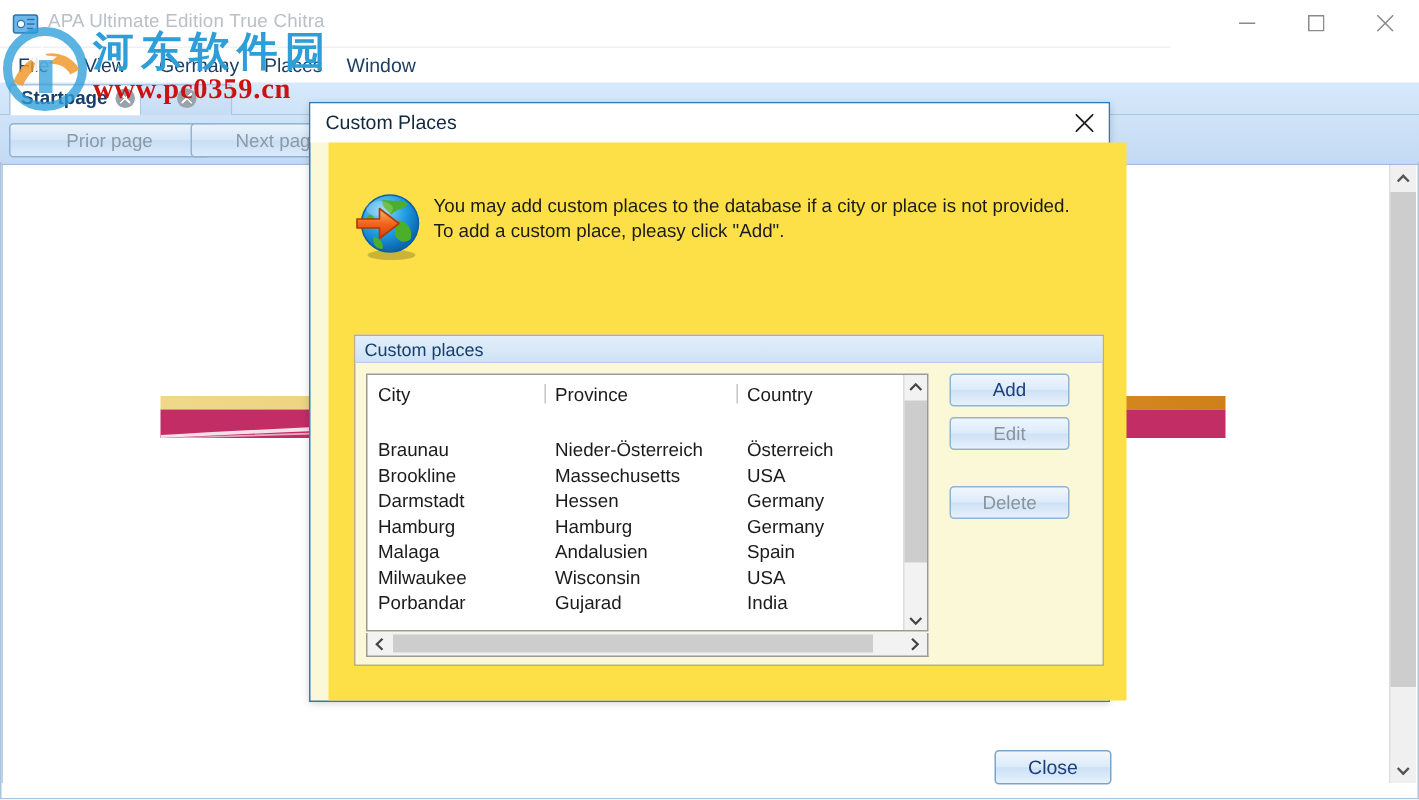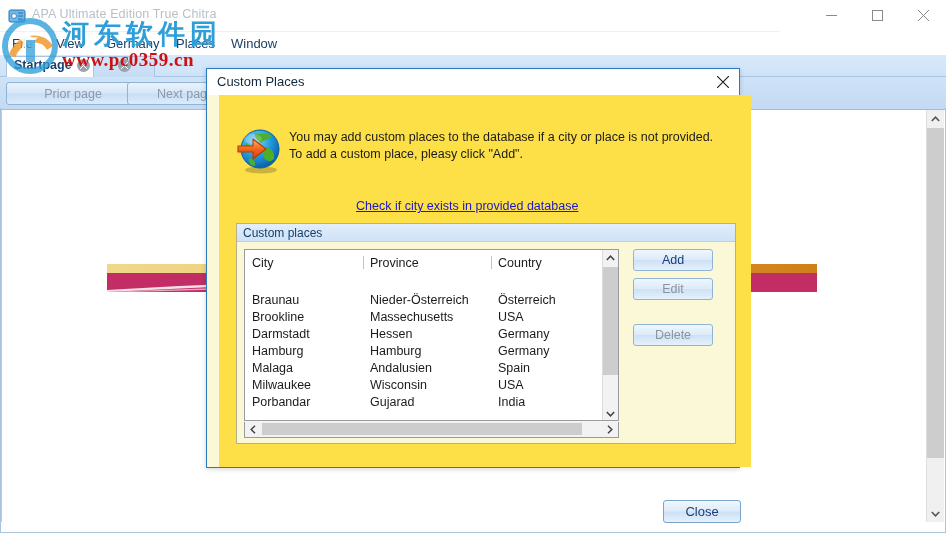--- a/index.html
+++ b/index.html
@@ -498,21 +498,20 @@
           <path d="M30 20 C36 21, 39 26, 38 32 C34 36, 29 34, 27 29 C28 25, 28 22, 30 20Z" fill="#4caf2a"></path>
           <path d="M10 16 C14 17, 16 21, 14 25 C11 26, 8 23, 8 19 Z" fill="#4caf2a"></path>
           <path d="M13 31 C17 31, 20 35, 19 39 C15 39, 12 36, 13 31Z" fill="#4caf2a"></path>
           <ellipse cx="17" cy="12" rx="9" ry="5" fill="#ffffff" opacity=".2"></ellipse>
           <path d="M2 19 h15 v-7 l13 10 -13 10 v-7 H2 Z" fill="url(#garr)" stroke="#b03a04" stroke-width="1.1" stroke-linejoin="round"></path>
         </svg>
       </div>
 
       <div class="dlg-desc">You may add custom places to the database if a city or place is not provided. To add a custom place, pleasy click "Add".</div>
 
-      <div class="dlg-link">Check if city exists in provided database</div>
 
       <div class="groupbox">
         <div class="gb-caption">Custom places</div>
 
         <div class="listview">
           <div class="lv-inner">
 
             <div class="lv-row header" style="top:4px">
               <span class="lv-c1">City</span>
               <span class="lv-c2">Province</span>

